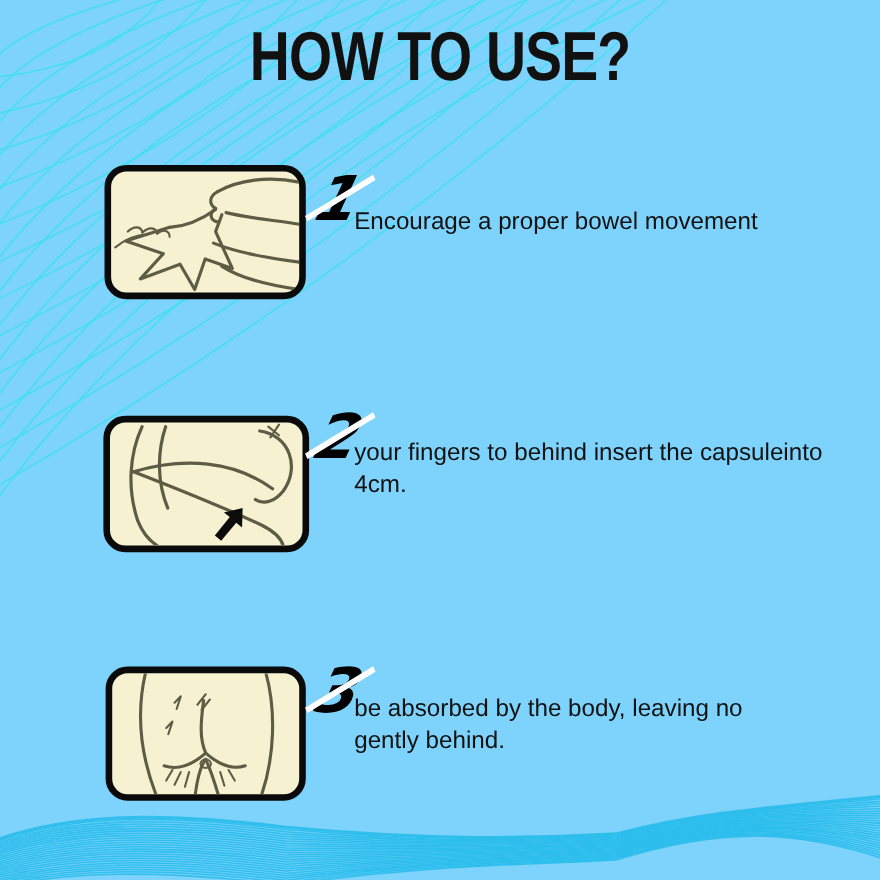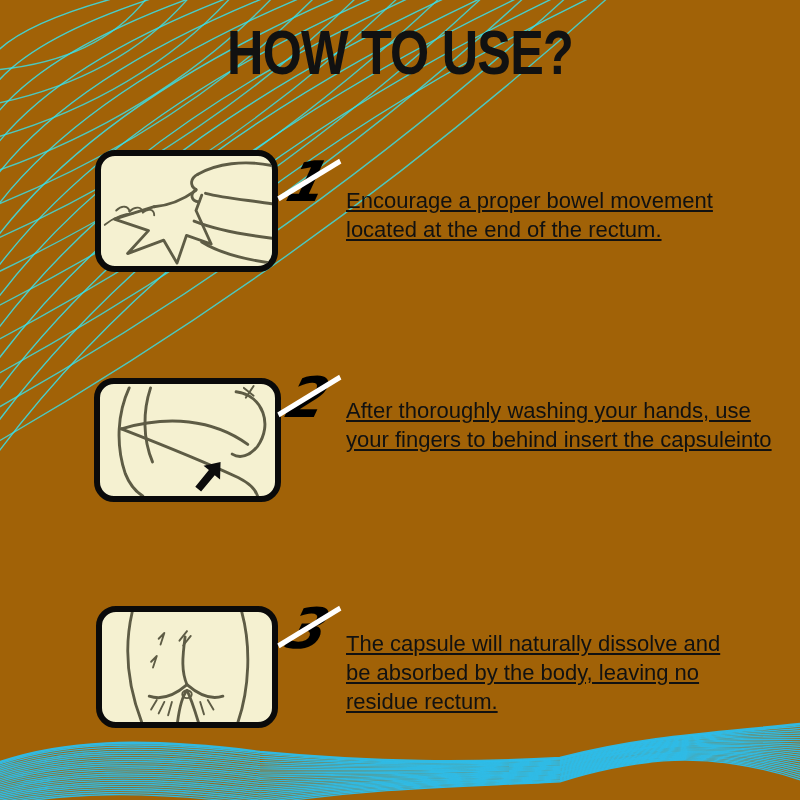--- a/index.html
+++ b/index.html
@@ -5,21 +5,21 @@
   :root{
     --mesh:#38E2EC;
     --wave:#2CBEEC;
     --panel:#F5F1D1;
     --panel-border:#0A0A0A;
     --lineart:#5E5C45;
     --ink:#111111;
   }
   html,body{margin:0;padding:0;background:#ffffff;}
   .page{
-    position:relative;width:800px;height:800px;overflow:hidden;background:#a16207;
+    position:relative;width:800px;height:800px;overflow:hidden;background:#7dd3fc;
     font-family:"Liberation Sans",sans-serif;color:var(--ink);
   }
   svg.bg{position:absolute;left:0;top:0;width:800px;height:800px;pointer-events:none;}
   .title{
     position:absolute;top:21px;left:0;width:100%;margin:0;text-align:center;
     font-weight:700;font-size:63px;line-height:1;letter-spacing:-1px;
     transform:scaleX(.8);color:var(--ink);
   }
   .panel{
     position:absolute;box-sizing:border-box;background:var(--panel);
@@ -35,21 +35,21 @@
   .stepnum{
     position:absolute;left:288px;width:60px;height:64px;
     font-family:"DejaVu Sans",sans-serif;font-style:italic;font-weight:900;
     font-size:56px;line-height:1.05;color:#000;transform:skewX(-15deg);
   }
   .stepnum.r1{top:153px;} .stepnum.r2{top:369px;} .stepnum.r3{top:600px;}
   .stepnum .slash{
     position:absolute;left:-12px;top:24px;width:64px;height:6px;background:#fff;
     transform:rotate(-36deg);
   }
-  .steptext{position:absolute;left:346px;font-size:22px;line-height:29px;color:var(--ink);text-decoration:underline;}
+  .steptext{position:absolute;left:322px;font-size:22px;line-height:29px;color:var(--ink);}
   .steptext.r1{top:186px;} .steptext.r2{top:396px;} .steptext.r3{top:629px;}
   .steptext span{display:block;white-space:nowrap;}
 </style>
 </head>
 <body>
 
 <div class="page">
 
   <svg id="mesh" class="bg" viewBox="0 0 800 800">
       <path d="M 130 -6 Q 22 22 -6 55" fill="none" stroke="#38E2EC" stroke-width="1.4" opacity="0.85"></path>
@@ -125,42 +125,41 @@
       <path d="M180,86 C148,82 118,76 98,68"></path>
       <path d="M180,112 C150,108 122,100 106,90"></path>
     </svg>
   </div>
   <div class="stepnum r1">
     <span>1</span>
     <i class="slash"></i>
   </div>
   <div class="steptext r1">
     <span>Encourage a proper bowel movement</span>
-    <span>located at the end of the rectum.</span>
   </div>
 
   <div class="panel r2">
     <svg class="art" viewBox="0 0 180 115" preserveAspectRatio="none">
       <path d="M30,4 C18,30 16,62 26,92 C30,102 36,110 44,115"></path>
       <path d="M52,4 C44,28 44,56 54,80"></path>
       <path d="M140,8 C168,12 178,42 162,64 C154,74 144,77 136,72"></path>
       <path d="M152,62 C116,36 70,32 22,46"></path>
       <path d="M22,46 C58,60 108,80 142,96 C152,101 160,108 162,115"></path>
       <path class="thin" d="M148,4 L158,12"></path>
       <path class="thin" d="M158,2 L150,14"></path>
       <path class="solid" d="M124,80 L123.5,98 L118,93.6 L104,110.5 L98,105.5 L112,88.4 L106.5,84 Z"></path>
     </svg>
   </div>
   <div class="stepnum r2">
     <span>2</span>
     <i class="slash"></i>
   </div>
   <div class="steptext r2">
-    <span>After thoroughly washing your hands, use</span>
     <span>your fingers to behind insert the capsuleinto</span>
+    <span>4cm.</span>
   </div>
 
   <div class="panel r3">
     <svg class="art" viewBox="0 0 180 115" preserveAspectRatio="none">
       <path d="M32,0 C24,34 26,74 42,115"></path>
       <path d="M148,0 C158,36 156,80 144,115"></path>
       <path class="thin" d="M60,28 L66,22 L62,34"></path>
       <path class="thin" d="M52,52 L58,46 L54,58"></path>
       <path d="M88,26 C85,48 84,62 90,76"></path>
       <path class="thin" d="M82,30 L90,20"></path>
@@ -175,18 +174,17 @@
       <path d="M80,115 C82,100 85,88 90,82"></path>
       <path d="M102,115 C98,102 94,90 90,82"></path>
       <ellipse class="thin" cx="90" cy="86" rx="5" ry="4"></ellipse>
     </svg>
   </div>
   <div class="stepnum r3">
     <span>3</span>
     <i class="slash"></i>
   </div>
   <div class="steptext r3">
-    <span>The capsule will naturally dissolve and</span>
     <span>be absorbed by the body, leaving no</span>
-    <span>residue rectum.</span>
+    <span>gently behind.</span>
   </div>
 
 </div>
 
 </body></html>

